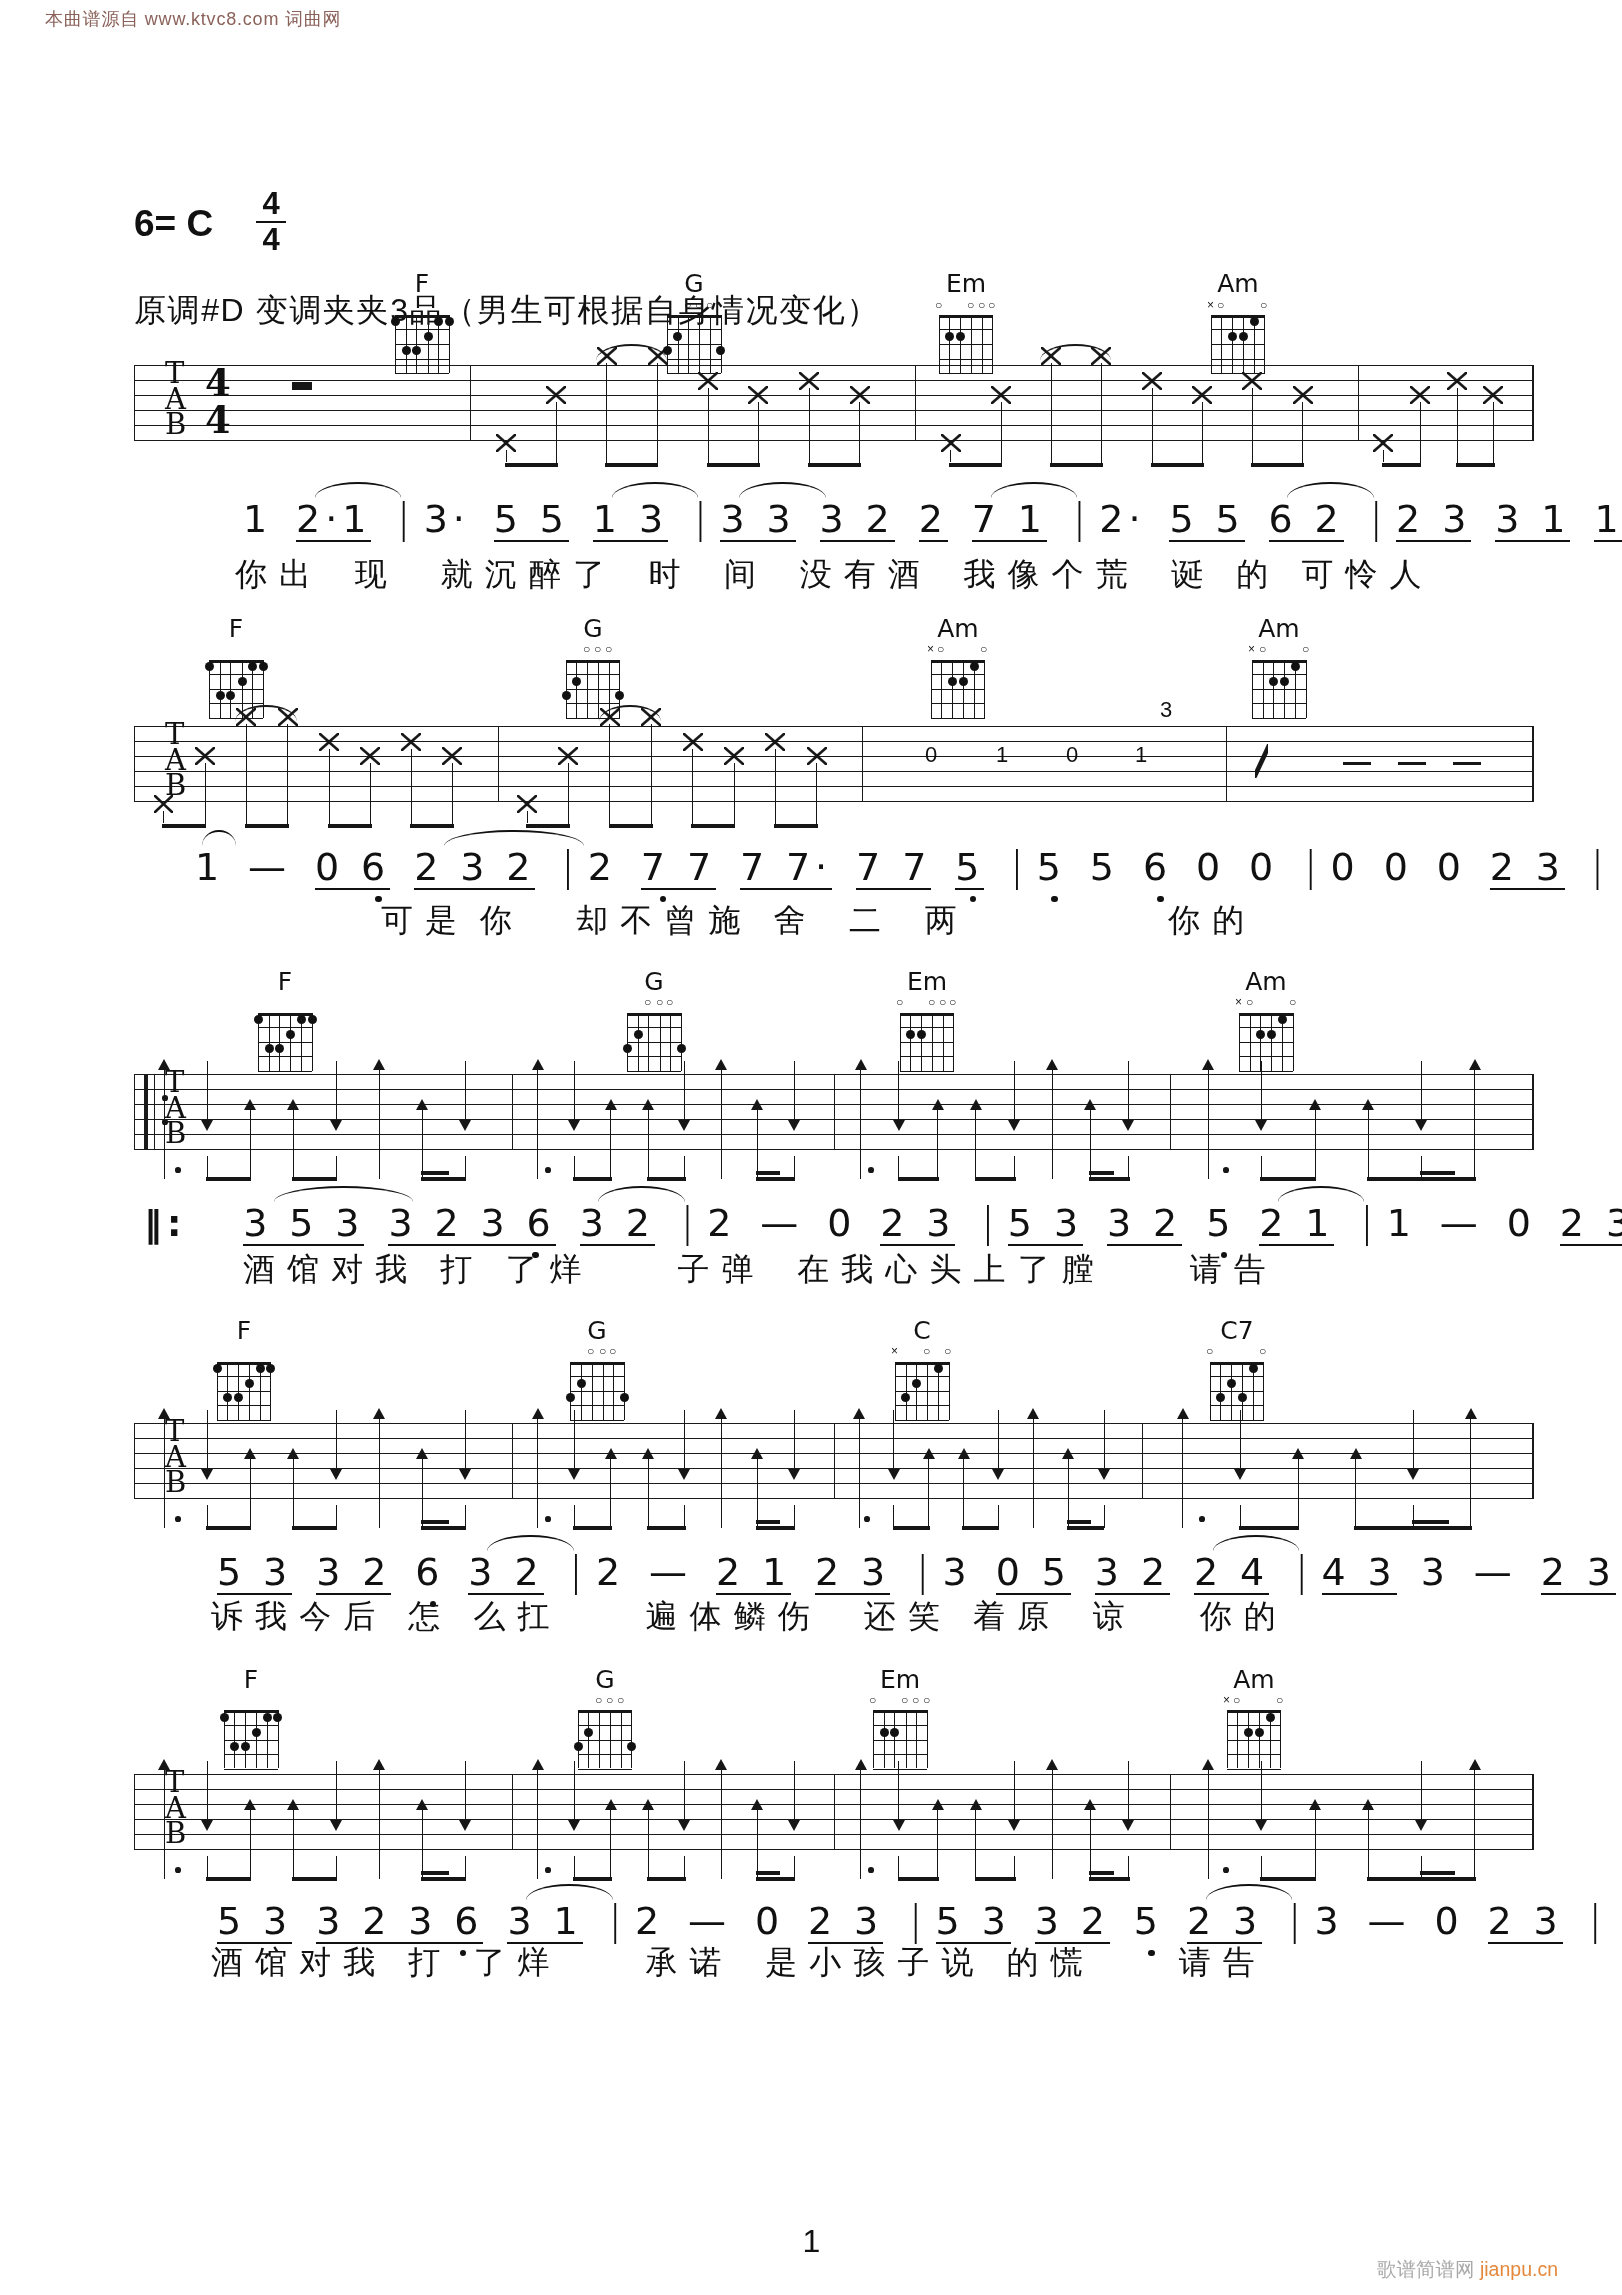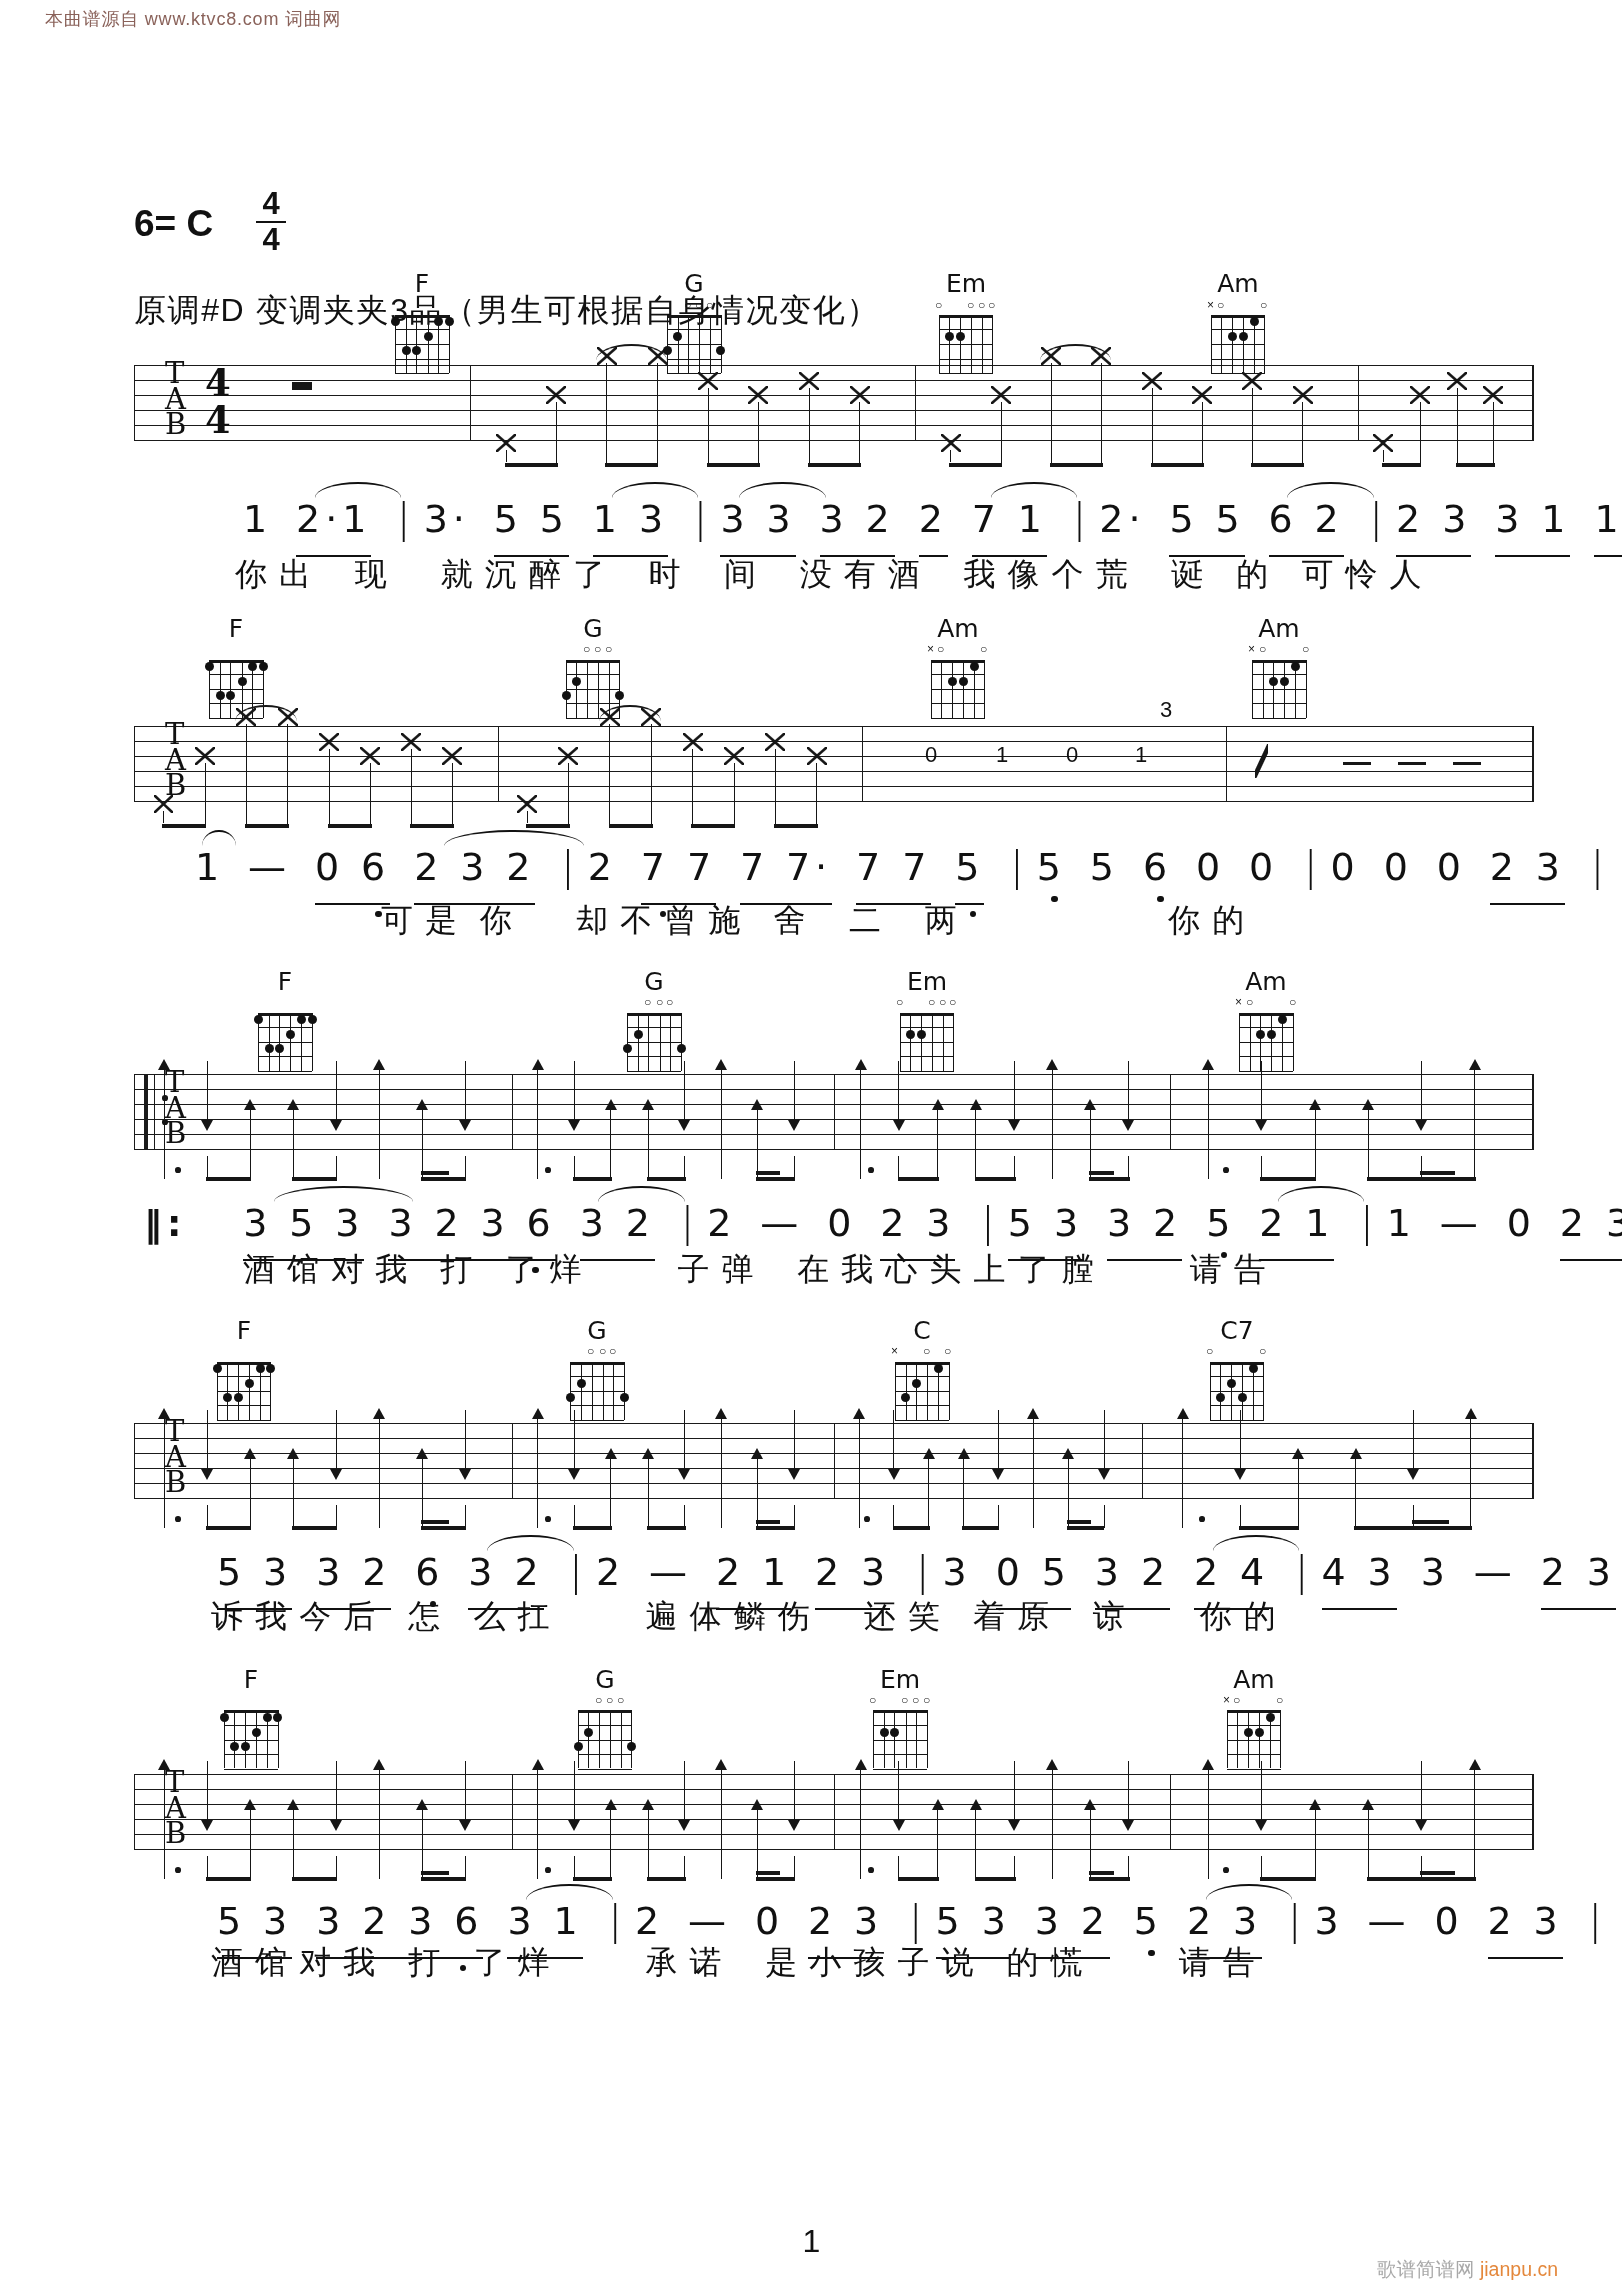--- a/index.html
+++ b/index.html
@@ -32,21 +32,21 @@
   .tri{position:absolute;width:0;height:0;}
   
   .chname{position:absolute;width:114px;text-align:center;font-size:25px;font-family:"DejaVu Sans",sans-serif;}
   .chmark{position:absolute;font-size:12px;line-height:12px;color:#161616;}
   .chline-h{position:absolute;height:0;border-top:1.6px solid #161616;}
   .chline-v{position:absolute;width:0;border-left:1.6px solid #161616;}
   .chdot{position:absolute;width:9px;height:9px;border-radius:50%;background:#111;}
   
   .melody{position:absolute;white-space:nowrap;font-family:"DejaVu Sans",sans-serif;}
   .tok{position:relative;display:inline-block;font-size:38px;line-height:42px;margin-right:24px;letter-spacing:4.9px;}
-  .tok.u{border-bottom:2.4px solid #111;padding-bottom:15px;}
+  .tok.u{border-bottom:2.4px solid #111;padding-bottom:0;}
   .tok .arc{position:absolute;top:-16px;left:25%;width:115%;height:14px;border-top:2.4px solid #111;
             border-radius:50% 50% 0 0/100% 100% 0 0;}
   .tok .ld{position:absolute;bottom:-14px;width:6.5px;height:6.5px;border-radius:50%;background:#111;}
   .tok.bar{font-size:41px;margin:0 13px 0 1.6px;letter-spacing:0;font-weight:200;}
   .tok.rep{font-size:36px;margin-right:57px;font-weight:bold;}
   .lyr{position:absolute;white-space:pre;font-size:32px;letter-spacing:1.6px;}
   #pageno{position:absolute;left:0;top:2223px;width:100%;text-align:center;font-size:32px;}
   #wm-bottom{position:absolute;right:65px;top:2256px;font-size:19.5px;}
   #wm-bottom .site{color:#a9a9a9;}
   #wm-bottom .url{color:#e4883c;}

